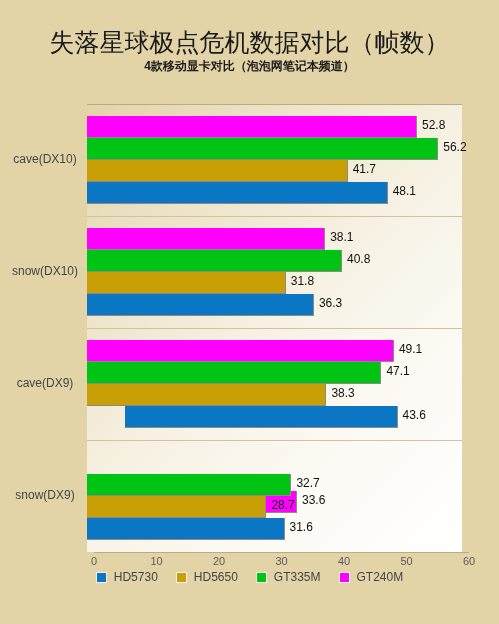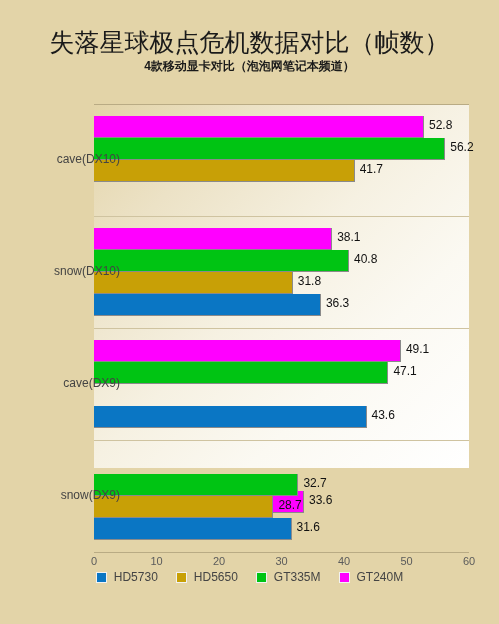--- a/index.html
+++ b/index.html
@@ -38,24 +38,24 @@
     width: 499px;
     text-align: center;
     font-size: 12px;
     font-weight: bold;
     color: #1a1a1a;
     white-space: nowrap;
   }
   
   .plot {
     position: absolute;
-    left: 94px;
+    left: 87px;
     top: 104px;
     width: 375px;
-    height: 364px;
+    height: 448px;
     background: linear-gradient(135deg, #e3d4a8 0%, #ece2c6 22%, #f6f1e2 48%, #fbf9f2 70%, #ffffff 100%);
     box-sizing: border-box;
   }
   .plot-border-top {
     position: absolute;
     left: 0; top: 0; width: 100%; height: 1px;
     background: #b9ab84;
   }
   .group-sep {
     position: absolute;
@@ -82,25 +82,24 @@
     position: absolute;
     top: 2px;
     font-size: 12px;
     color: #111;
     white-space: nowrap;
   }
   .cat-wrap {
     position: absolute;
     left: 0;
     width: 90px;
-    text-align: right;
+    text-align: center;
     font-size: 12px;
     color: #444;
     white-space: nowrap;
-    margin-left: 30px;
   }
   
   .xaxis {
     position: absolute;
     left: 94px;
     top: 552px;
     width: 375px;
     height: 1px;
     background: #b9ab84;
   }
@@ -156,20 +155,24 @@
         <div class="bar-label" style="left: 335px;">52.8</div>
       </div>
       <div class="bar-row" style="top: 34px; width: 100%; padding-left: 18px;">
         <div class="bar" style="width: 351.25px; background: rgb(0, 196, 19);"></div>
         <div class="bar-label" style="left: 356.25px;">56.2</div>
       </div>
       <div class="bar-row" style="top: 56px; width: 100%; padding-left: 38px;">
         <div class="bar" style="width: 260.625px; background: rgb(200, 160, 6);"></div>
         <div class="bar-label" style="left: 265.625px;">41.7</div>
       </div>
+      <div class="bar-row" style="top: 78px; width: 100%;">
+        <div class="bar" style="width: 300.625px; background: rgb(10, 118, 196);"></div>
+        <div class="bar-label" style="left: 305.625px;">48.1</div>
+      </div>
       <div class="group-sep" style="top: 112px;"></div>
       <div class="bar-row" style="top: 124px; width: 100%;">
         <div class="bar" style="width: 238.125px; background: rgb(255, 0, 255);"></div>
         <div class="bar-label" style="left: 243.125px;">38.1</div>
       </div>
       <div class="bar-row" style="top: 146px; width: 100%;">
         <div class="bar" style="width: 255px; background: rgb(0, 196, 19);"></div>
         <div class="bar-label" style="left: 260px;">40.8</div>
       </div>
       <div class="bar-row" style="top: 168px; width: 100%;">
@@ -182,21 +185,25 @@
       </div>
       <div class="group-sep" style="top: 224px;"></div>
       <div class="bar-row" style="top: 236px; width: 100%;">
         <div class="bar" style="width: 306.875px; background: rgb(255, 0, 255);"></div>
         <div class="bar-label" style="left: 311.875px;">49.1</div>
       </div>
       <div class="bar-row" style="top: 258px; width: 100%;">
         <div class="bar" style="width: 294.375px; background: rgb(0, 196, 19);"></div>
         <div class="bar-label" style="left: 299.375px;">47.1</div>
       </div>
-      <div class="bar-row" style="top: 302px; width: 100%;">
+      <div class="bar-row" style="top: 280px; width: 100%;">
+        <div class="bar" style="width: 239.375px; background: rgb(200, 160, 6);"></div>
+        <div class="bar-label" style="left: 244.375px;">38.3</div>
+      </div>
+      <div class="bar-row" style="top: 302px; width: 100%; margin-left: 38px;">
         <div class="bar" style="width: 272.5px; background: rgb(10, 118, 196);"></div>
         <div class="bar-label" style="left: 277.5px;">43.6</div>
       </div>
       <div class="group-sep" style="top: 336px;"></div>
       <div class="bar-row" style="top: 348px; width: 100%; margin-top: 39px;">
         <div class="bar" style="width: 210px; background: rgb(255, 0, 255);"></div>
         <div class="bar-label" style="left: 215px;">33.6</div>
       </div>
       <div class="bar-row" style="top: 370px; width: 100%;">
         <div class="bar" style="width: 204.375px; background: rgb(0, 196, 19);"></div>

